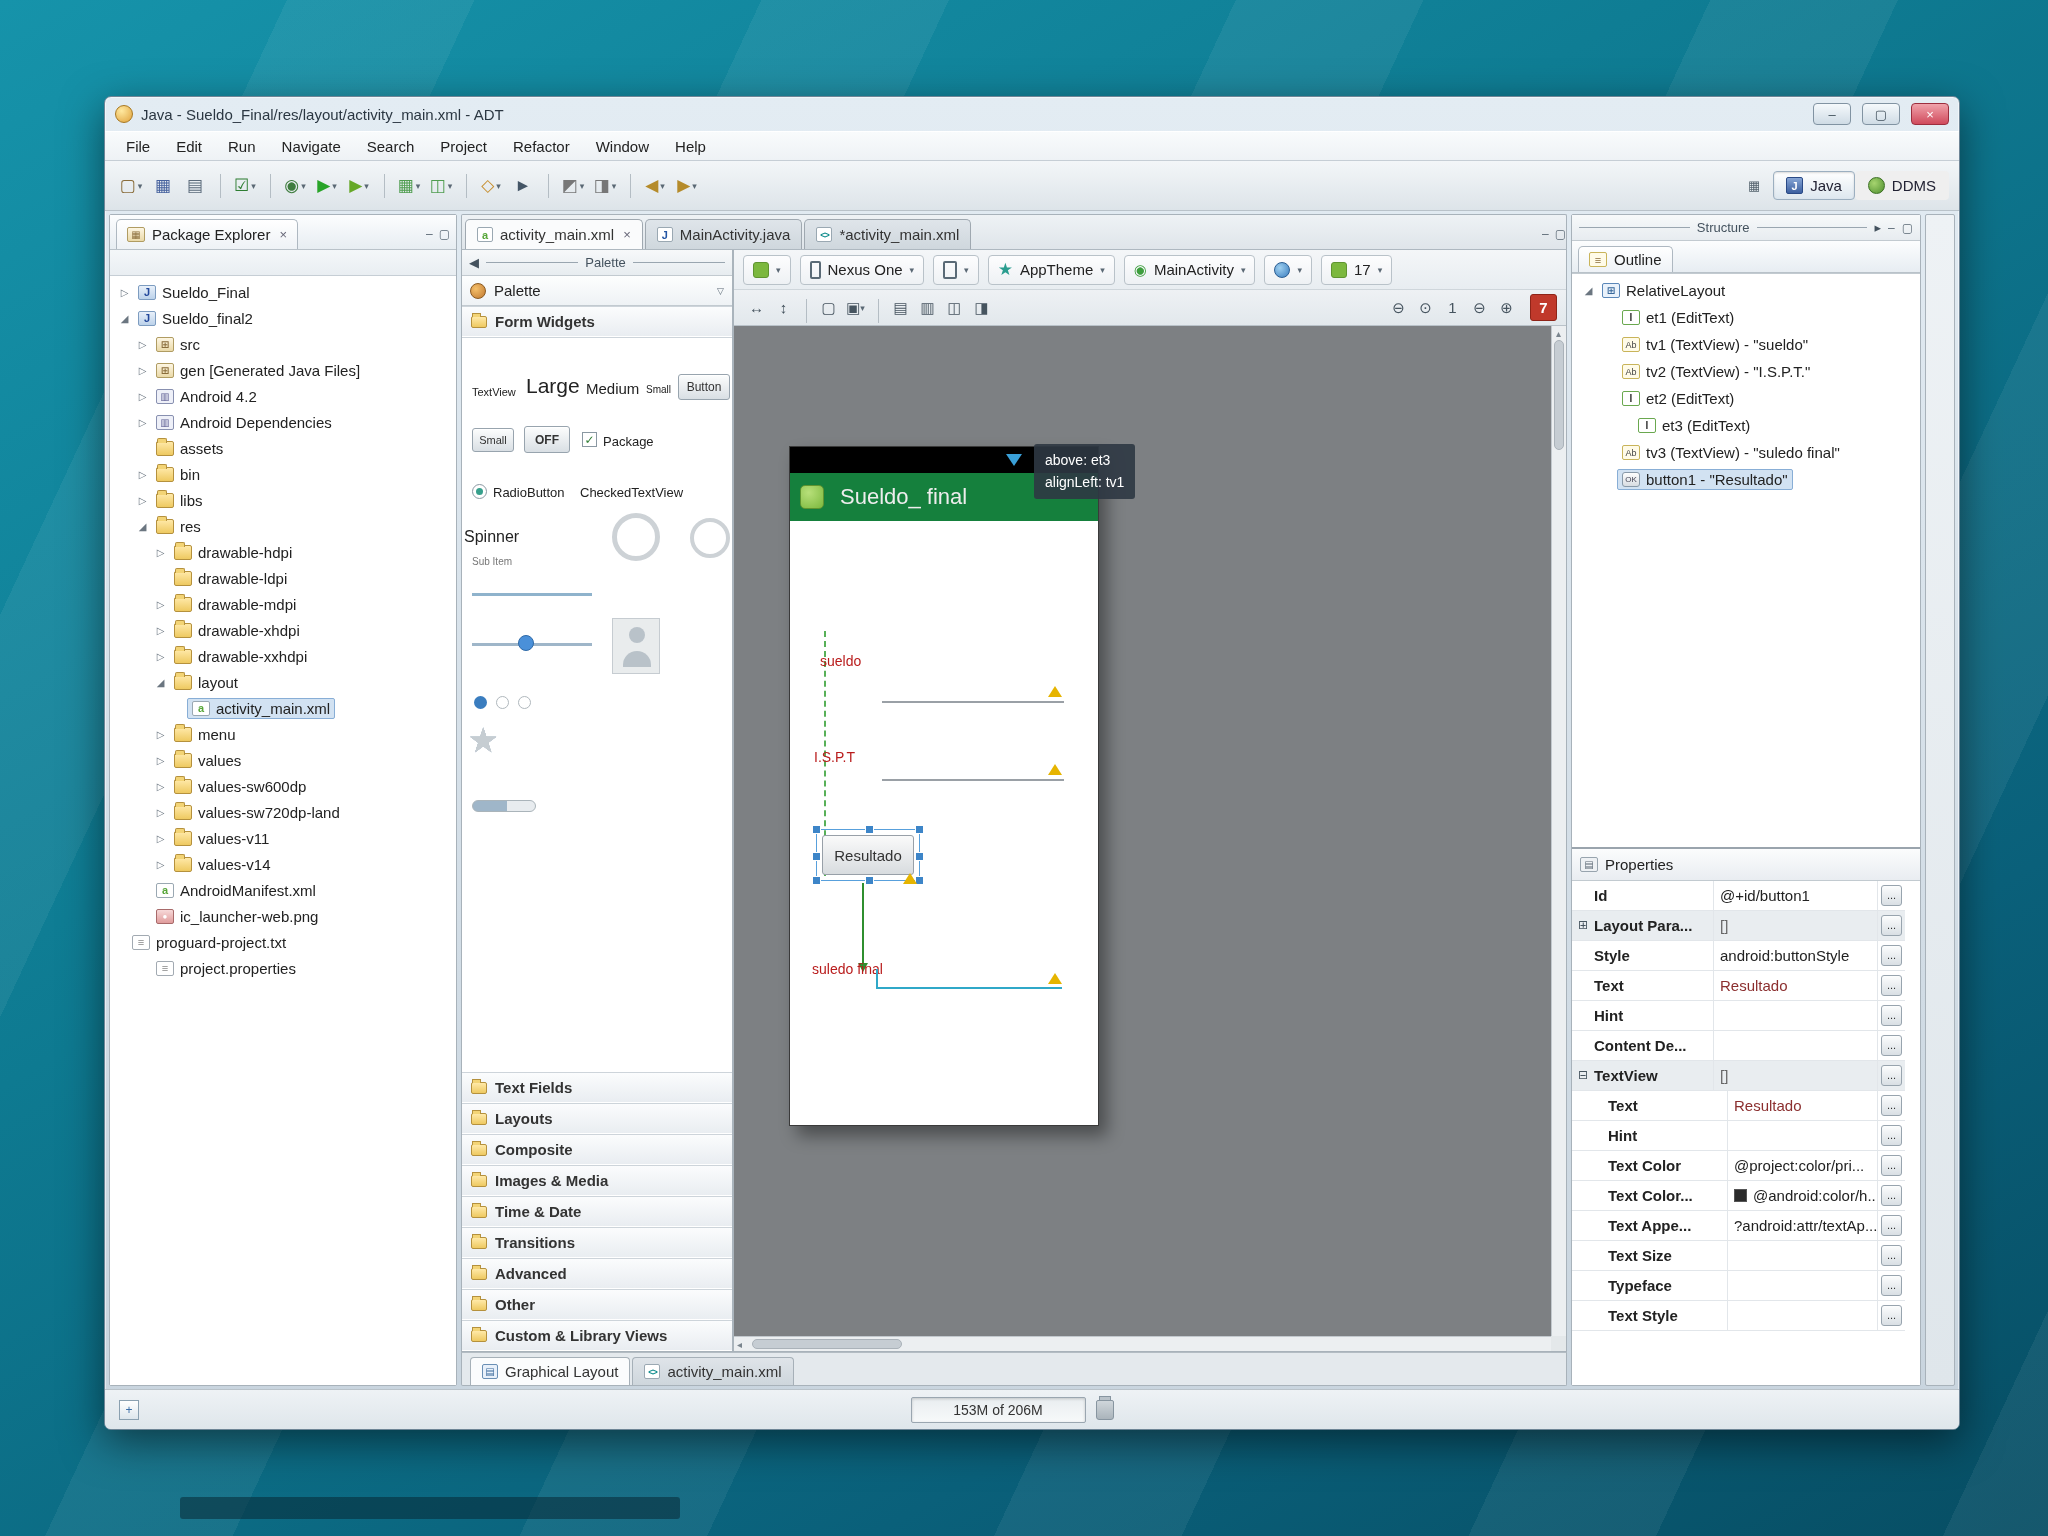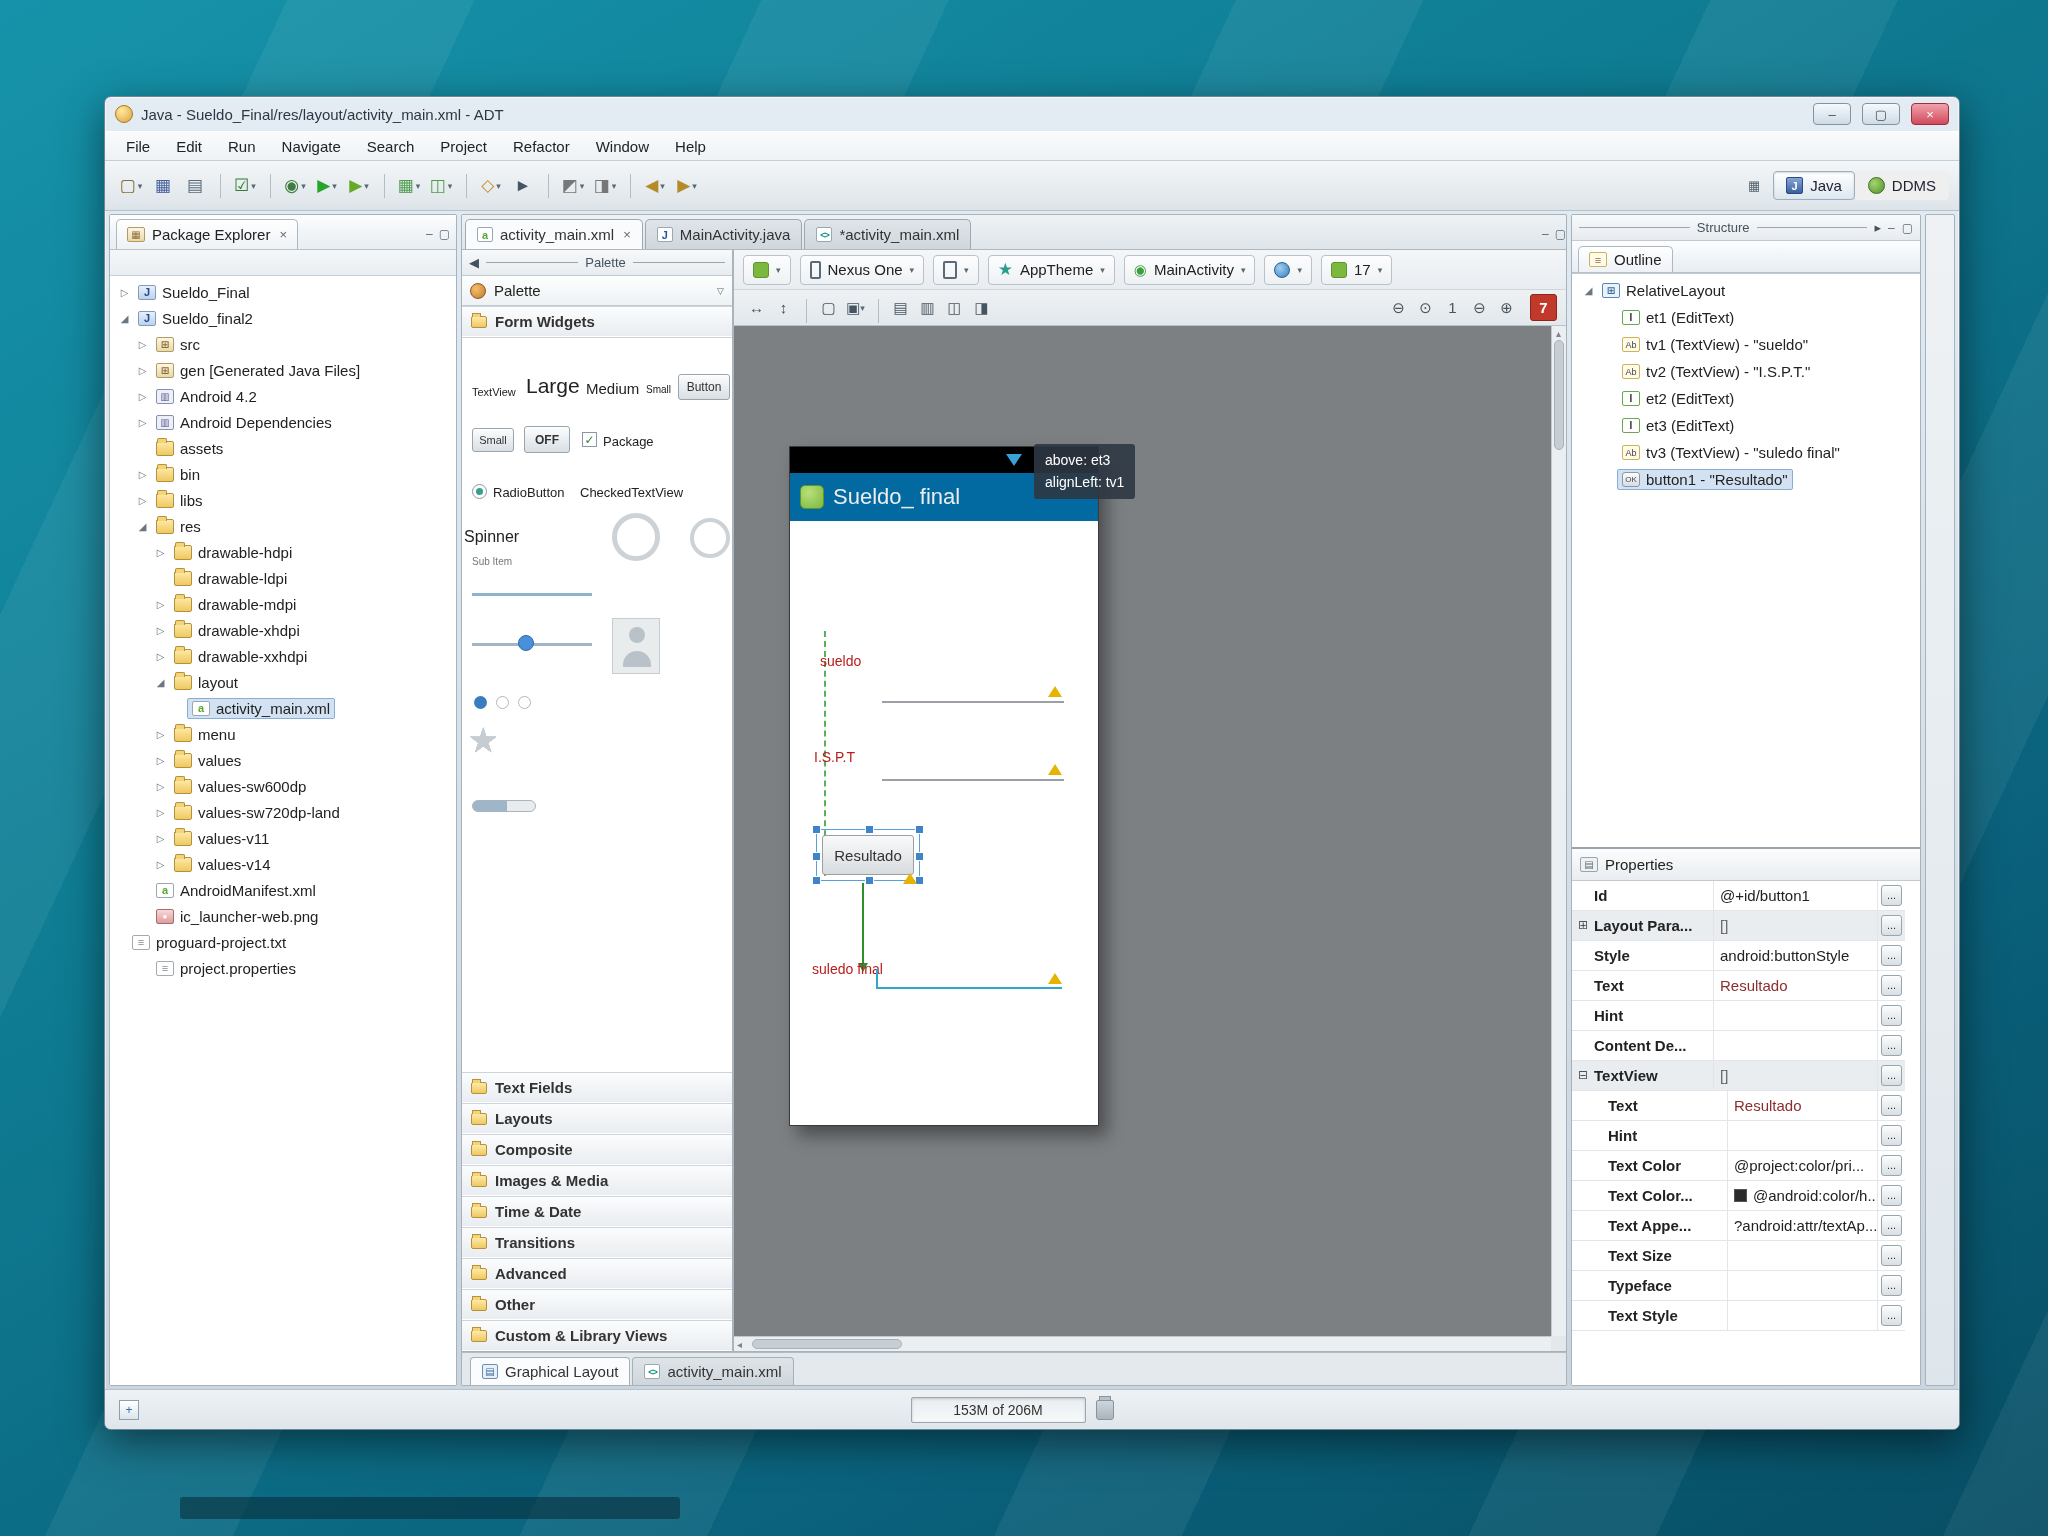--- a/index.html
+++ b/index.html
@@ -166,21 +166,21 @@
   .zoom-cluster{margin-left:auto;display:flex;align-items:center;gap:4px;}
   .lint-badge{width:27px;height:27px;background:#c0392b;border:1px solid #8e2418;color:#fff;border-radius:3px;
     display:flex;align-items:center;justify-content:center;font-size:15px;font-weight:bold;margin-left:6px;}
   .canvas-wrap{flex:1;position:relative;background:#7d8083;overflow:hidden;min-height:0;}
   
   .phone{position:absolute;left:55px;top:120px;width:310px;height:680px;background:#fff;border:1px solid #3a3a3a;
     box-shadow:8px 10px 16px rgba(0,0,0,.4);display:flex;flex-direction:column;}
   .phone-status{height:26px;flex:none;background:#000;position:relative;}
   .sig{position:absolute;right:76px;top:7px;width:0;height:0;border-left:8px solid transparent;border-right:8px solid transparent;
     border-top:12px solid #3aa0d8;}
-  .phone-title{height:48px;flex:none;background:#0369a1;color:#ededed;display:flex;align-items:center;gap:9px;
+  .phone-title{height:48px;flex:none;background:#15803d;color:#ededed;display:flex;align-items:center;gap:16px;
     padding:0 10px;font-size:22px;text-align:center;}
   .droid{width:24px;height:24px;border-radius:5px;background:radial-gradient(circle at 35% 30%,#b8e07a,#7cb83e);border:1px solid #5f9430;flex:none;}
   .phone-body{position:relative;flex:1;background:#fff;overflow:hidden;}
   .guide-v{position:absolute;left:34px;top:110px;height:245px;border-left:2px dashed #58b058;}
   .a-lbl{position:absolute;font-size:14px;color:#b91c1c;white-space:nowrap;}
   .e-line{position:absolute;border-top:2px solid #9aa0a6;}
   .e-line.cyan{border-top-color:#2fa8c8;}
   .tick{position:absolute;border-left:2px solid #2fa8c8;}
   .warn{position:absolute;width:0;height:0;border-left:7px solid transparent;border-right:7px solid transparent;
     border-bottom:11px solid #e6b400;}
@@ -908,21 +908,21 @@
                 <span class="t-label">tv2 (TextView) - "I.S.P.T."</span>
               </span>
             </div>
               <div class="tree-row" style="height: 27px; padding-left: 28px;">
               <span class="exp"></span>
               <span class="sel-box">
                 <span class="ic ic-edittext"></span>
                 <span class="t-label">et2 (EditText)</span>
               </span>
             </div>
-              <div class="tree-row" style="height: 27px; padding-left: 28px;">
+              <div class="tree-row" style="height: 27px; padding-left: 44px;">
               <span class="exp"></span>
               <span class="sel-box">
                 <span class="ic ic-edittext"></span>
                 <span class="t-label">et3 (EditText)</span>
               </span>
             </div>
               <div class="tree-row" style="height: 27px; padding-left: 28px;">
               <span class="exp"></span>
               <span class="sel-box">
                 <span class="ic ic-textview"></span>

